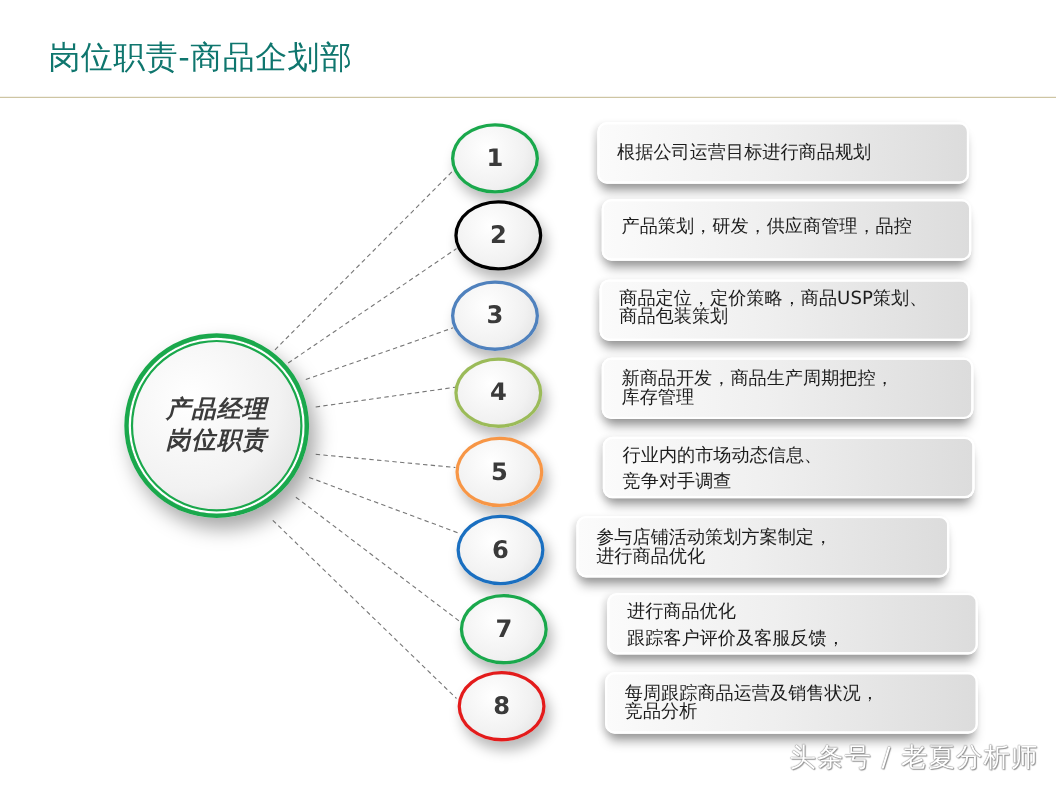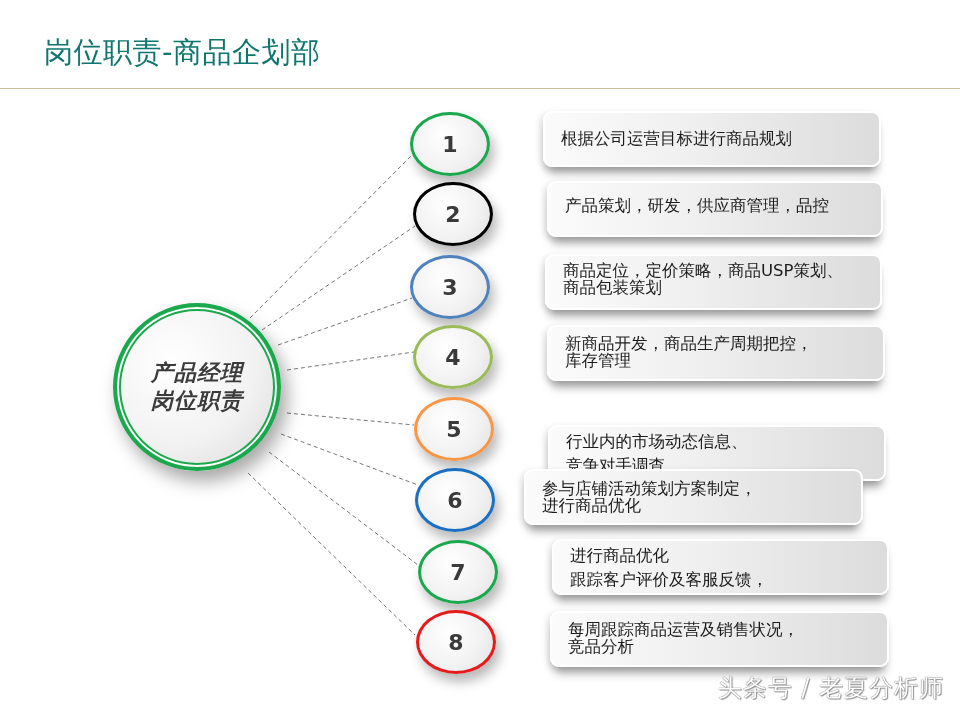--- a/index.html
+++ b/index.html
@@ -69,21 +69,21 @@
   <span class="l">产品策划，研发，供应商管理，品控</span>
 </div>
 <div class="box" style="left:545px;top:254px;width:337px;">
   <span class="l">商品定位，定价策略，商品USP策划、</span>
   <span class="l">商品包装策划</span>
 </div>
 <div class="box" style="left:547px;top:325px;width:338px;padding-top:8px;">
   <span class="l">新商品开发，商品生产周期把控，</span>
   <span class="l">库存管理</span>
 </div>
-<div class="box spaced" style="left:548px;top:397px;width:338px;margin-top:28px;">
+<div class="box spaced" style="left:548px;top:397px;width:338px;">
   <span class="l">行业内的市场动态信息、</span>
   <span class="l">竞争对手调查</span>
 </div>
 <div class="box" style="left:524px;top:469px;width:339px;padding-top:9px;">
   <span class="l">参与店铺活动策划方案制定，</span>
   <span class="l">进行商品优化</span>
 </div>
 <div class="box spaced" style="left:552px;top:539px;width:337px;">
   <span class="l">进行商品优化</span>
   <span class="l">跟踪客户评价及客服反馈，</span>

